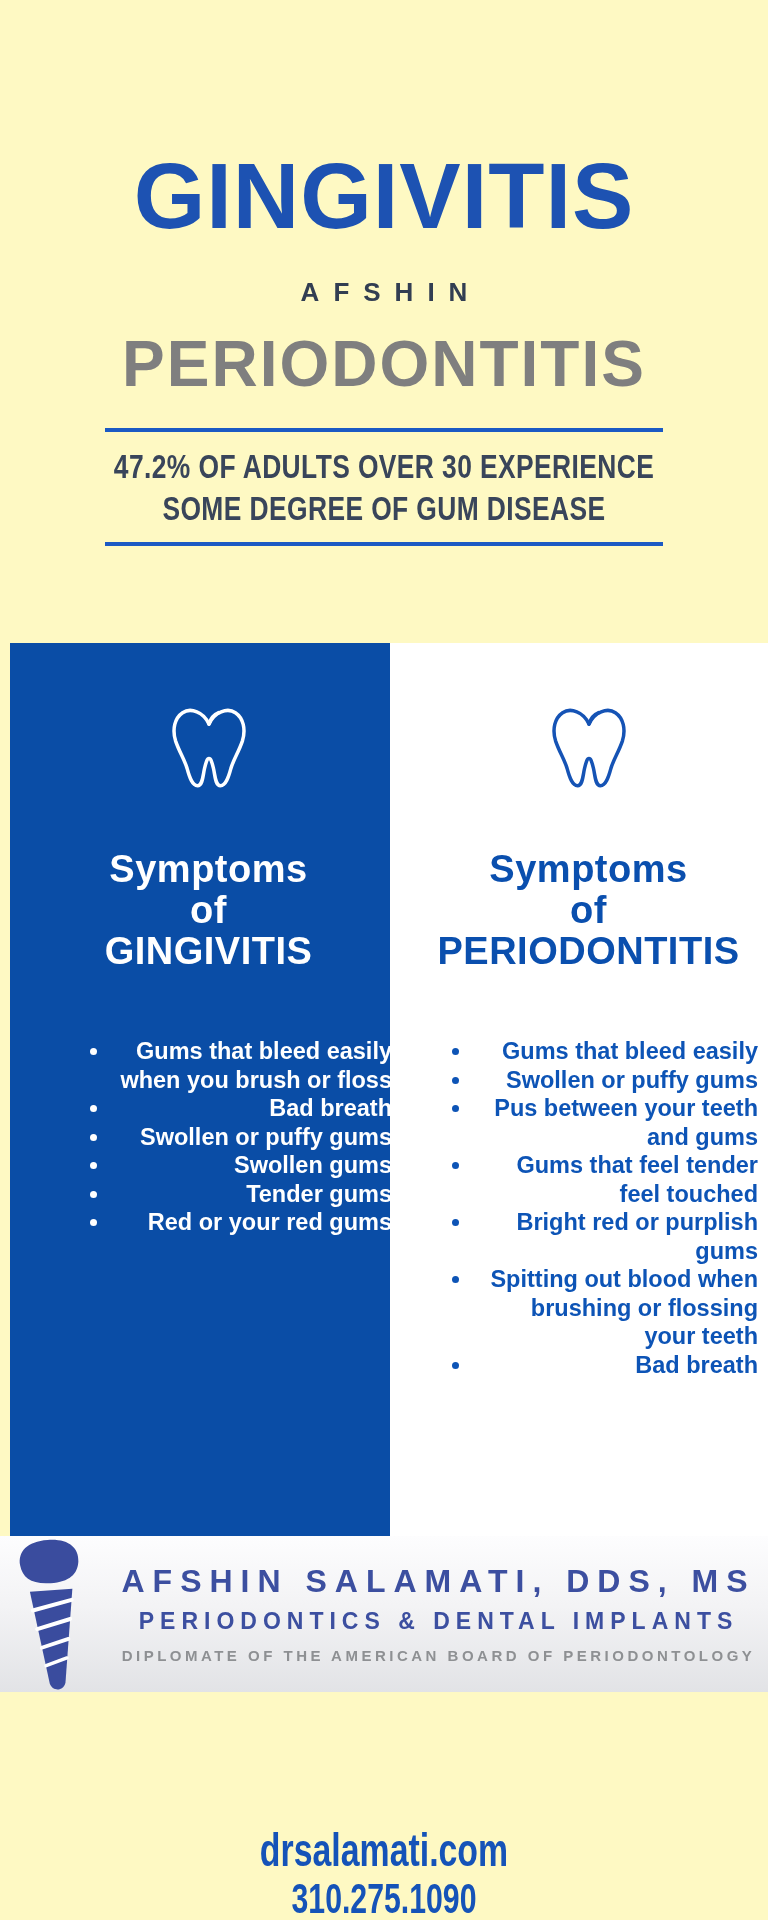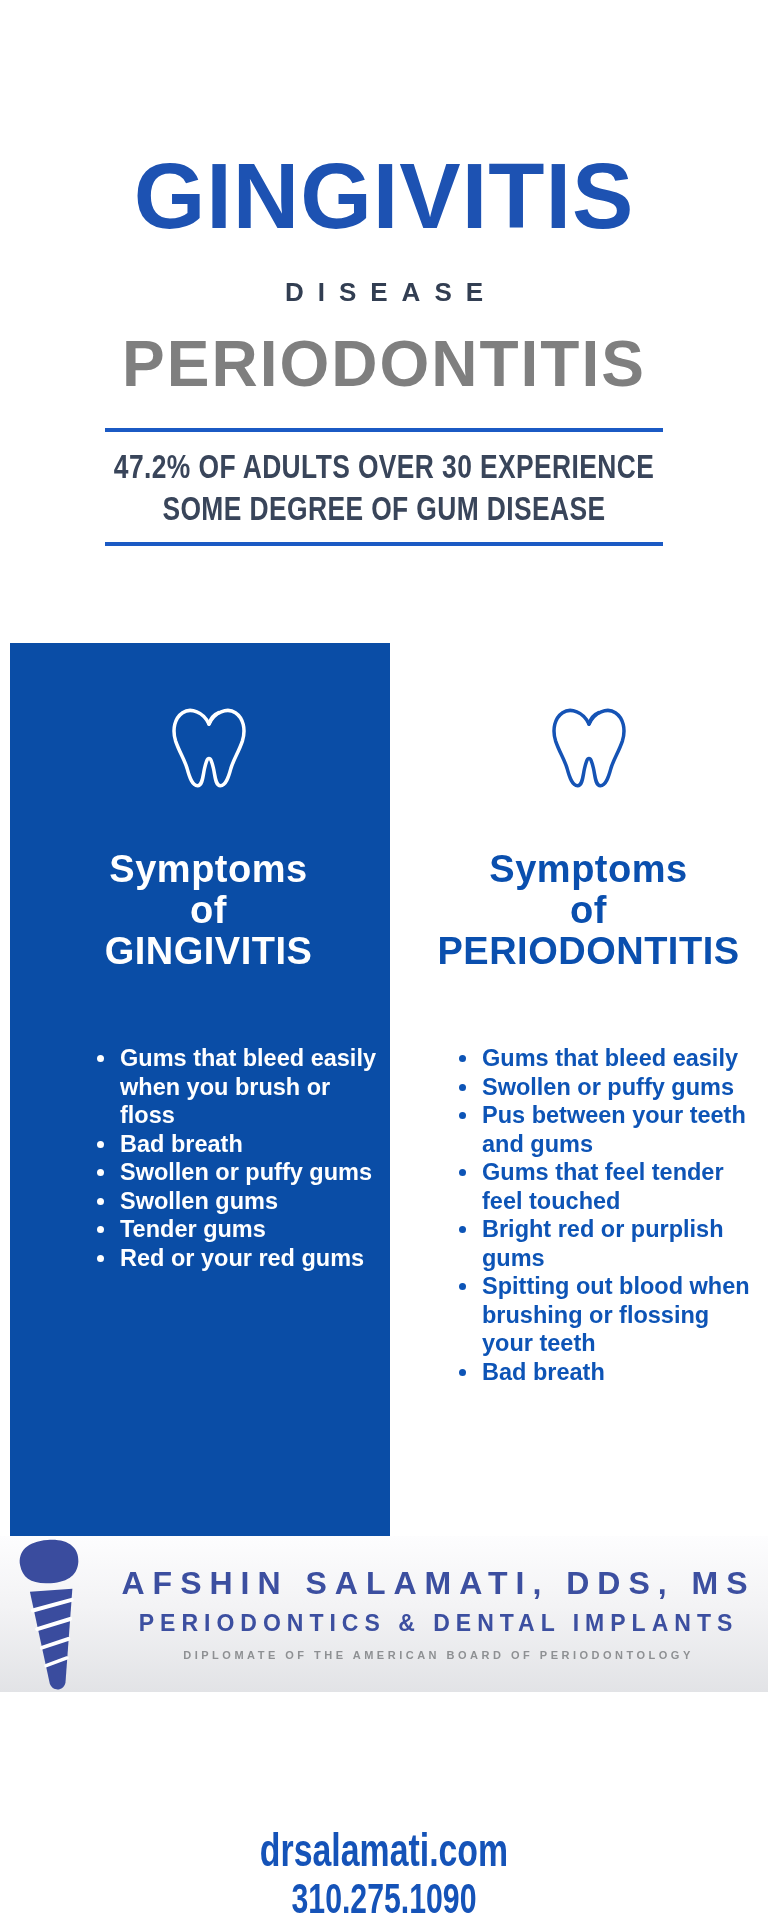--- a/index.html
+++ b/index.html
@@ -2,21 +2,21 @@
 <html><head>
 <meta charset="utf-8">
 <style>
   html,body{margin:0;padding:0;}
   body{
     width:768px;height:1920px;
     background:#d9d9d9;
     font-family:"Liberation Sans", sans-serif;
     -webkit-font-smoothing:antialiased;
   }
-  .canvas{position:relative;width:768px;height:1920px;overflow:hidden;background:#ffffff;text-decoration:underline;}
+  .canvas{position:relative;width:768px;height:1920px;overflow:hidden;background:#fef9c3;text-decoration:underline;}
 
   
   .header{position:absolute;top:0;left:0;right:0;text-align:center;}
   .title-a{
     margin:148px 0 0 0;
     font-size:92px;font-weight:800;letter-spacing:1px;
     color:#1d52b2;line-height:1.05;
   }
   .versus{
     margin-top:34px;
@@ -50,22 +50,22 @@
     width:88px;height:88px;display:block;
   }
   .panel-heading{
     position:absolute;top:206px;left:0;right:0;
     text-align:center;font-weight:800;
     font-size:38px;line-height:41px;letter-spacing:0.5px;
   }
   .panel.right .panel-heading{color:#0a4fae;}
   .symptoms{
     position:absolute;top:393px;left:0;right:0;
-    margin:8px;list-style:disc;
-    font-size:23.5px;line-height:28.5px;font-weight:600;
+    margin:1px;list-style:disc;
+    font-size:23.5px;line-height:28.5px;font-weight:600;text-align:right;
   }
   .panel.left  .symptoms{padding-left:100px;padding-right:14px;}
   .panel.right .symptoms{padding-left:82px;padding-right:28px;}
   .symptoms li{padding-left:2px;}
 
   
   .brand-band{
     position:absolute;top:1536px;left:0;width:768px;height:156px;
     background:linear-gradient(180deg,#fdfdfe 0%,#f3f3f5 45%,#e2e3e6 100%);
     padding-left:43px;
@@ -79,40 +79,40 @@
   .doctor-name{
     color:#3c4fa0;font-weight:700;
     font-size:32px;letter-spacing:8px;line-height:1;white-space:nowrap;
   }
   .practice{
     margin-top:13px;color:#3c4fa0;font-weight:700;
     font-size:23px;letter-spacing:6px;line-height:1;white-space:nowrap;
   }
   .credential{
     margin-top:15px;color:#8e9093;font-weight:700;
-    font-size:11px;letter-spacing:3.5px;line-height:1;white-space:nowrap;
+    font-size:15px;letter-spacing:3.5px;line-height:1;white-space:nowrap;
   }
 
   
   .website,.phone{
     position:absolute;left:0;right:0;text-align:center;
     color:#1553b8;font-weight:700;line-height:1;
     transform:scaleX(0.72);transform-origin:50% 50%;
   }
   .website{top:1826px;font-size:47px;}
   .phone{top:1878px;font-size:42px;}
 </style>
 </head>
 <body>
 
 <div class="canvas">
 
   <div class="header">
     <div class="title-a">GINGIVITIS</div>
-    <div class="versus">DISEASE</div>
+    <div class="versus">AFSHIN</div>
     <div class="title-b">PERIODONTITIS</div>
     <div class="divider"></div>
     <div class="stats">
       <div>47.2% OF ADULTS OVER 30 EXPERIENCE</div>
       <div>SOME DEGREE OF GUM DISEASE</div>
     </div>
     <div class="divider second"></div>
   </div>
 
   <div class="panel left">

